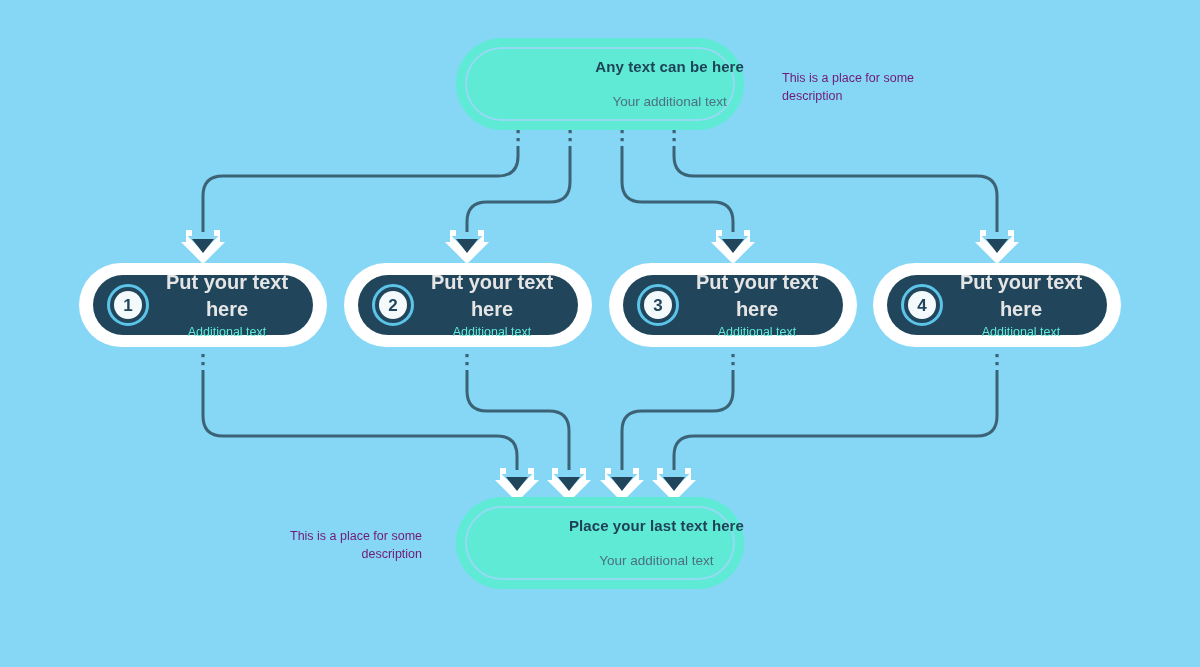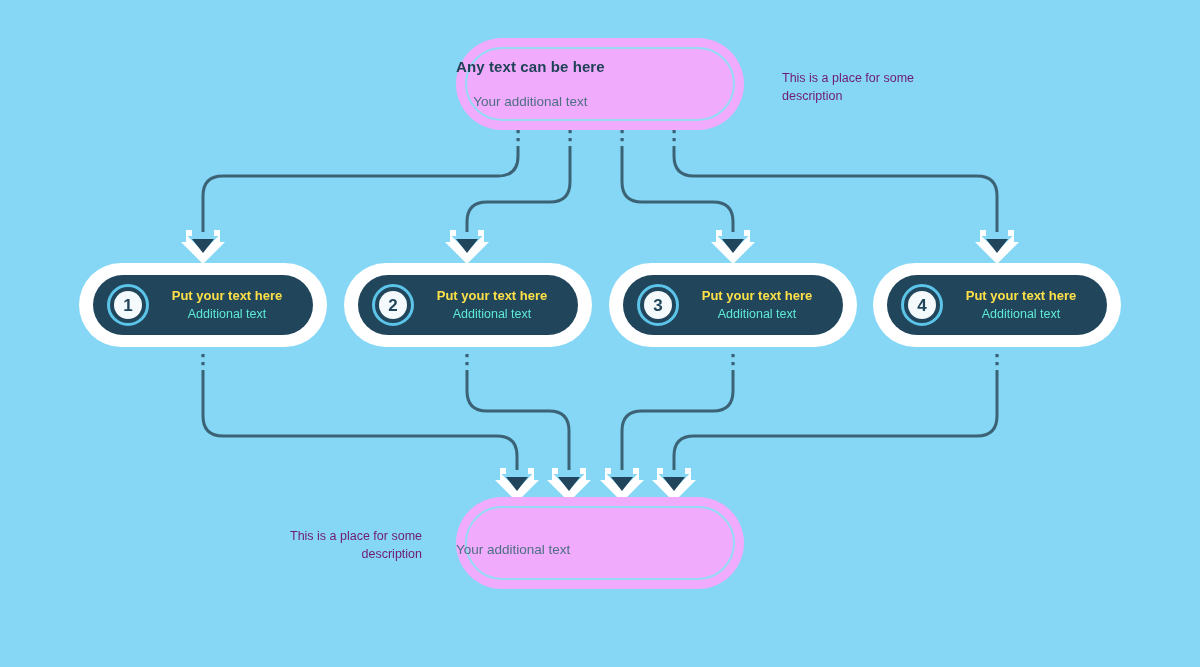--- a/index.html
+++ b/index.html
@@ -25,25 +25,25 @@
     left: 0;
     top: 0;
     width: 1200px;
     height: 667px;
     pointer-events: none;
   }
 
   
   .pill-node {
     position: absolute;
-    background: #f0abfc;
-    border-radius: 999px;
-    display: flex;
-    align-items: center;
-    justify-content: flex-start;
+    background: #5eead4;
+    border-radius: 999px;
+    display: flex;
+    align-items: center;
+    justify-content: flex-end;
     box-sizing: border-box;
   }
   .pill-node .inner-ring {
     position: absolute;
     left: 9px;
     right: 9px;
     top: 9px;
     bottom: 9px;
     border: 2px solid #93daf3;
     border-radius: 999px;
@@ -112,23 +112,23 @@
     color: #21465c;
     line-height: 1;
   }
   .step-text {
     flex: 1 1 auto;
     text-align: center;
     padding: 0 10px 0 2px;
     line-height: 1.35;
   }
   .step-title {
-    font-size: 13px;
+    font-size: 20px;
     font-weight: bold;
-    color: #fde047;
+    color: #e5e5e5;
   }
   .step-sub {
     font-size: 12.5px;
     color: #5eead4;
     margin-top: 1px;
   }
 
   
   .desc {
     position: absolute;
@@ -264,19 +264,20 @@
       <div class="step-text">
         <div class="step-title">Put your text here</div>
         <div class="step-sub">Additional text</div>
       </div>
     </div>
   </div>
 
   <div class="pill-node" style="left:456px; top:497px; width:288px; height:92px;">
     <div class="inner-ring"></div>
     <div class="pill-text">
+      <div class="pill-title">Place your last text here</div>
       <div class="pill-sub">Your additional text</div>
     </div>
   </div>
 
   <div class="desc desc-right-align" style="left:272px; top:527px; width:150px;">This is a place for some description</div>
 
 </div>
 
 </body></html>

